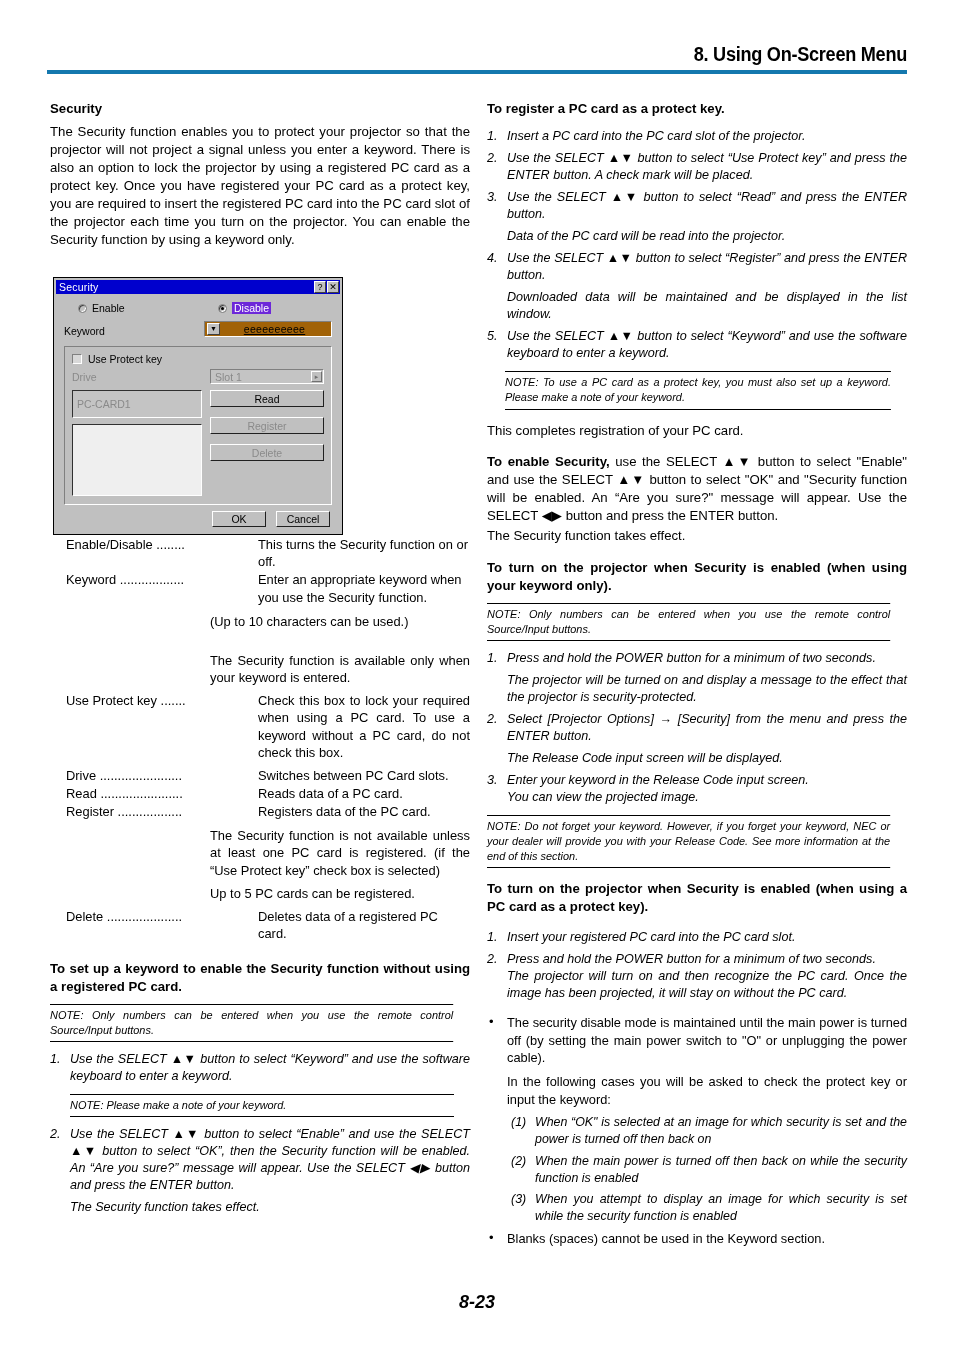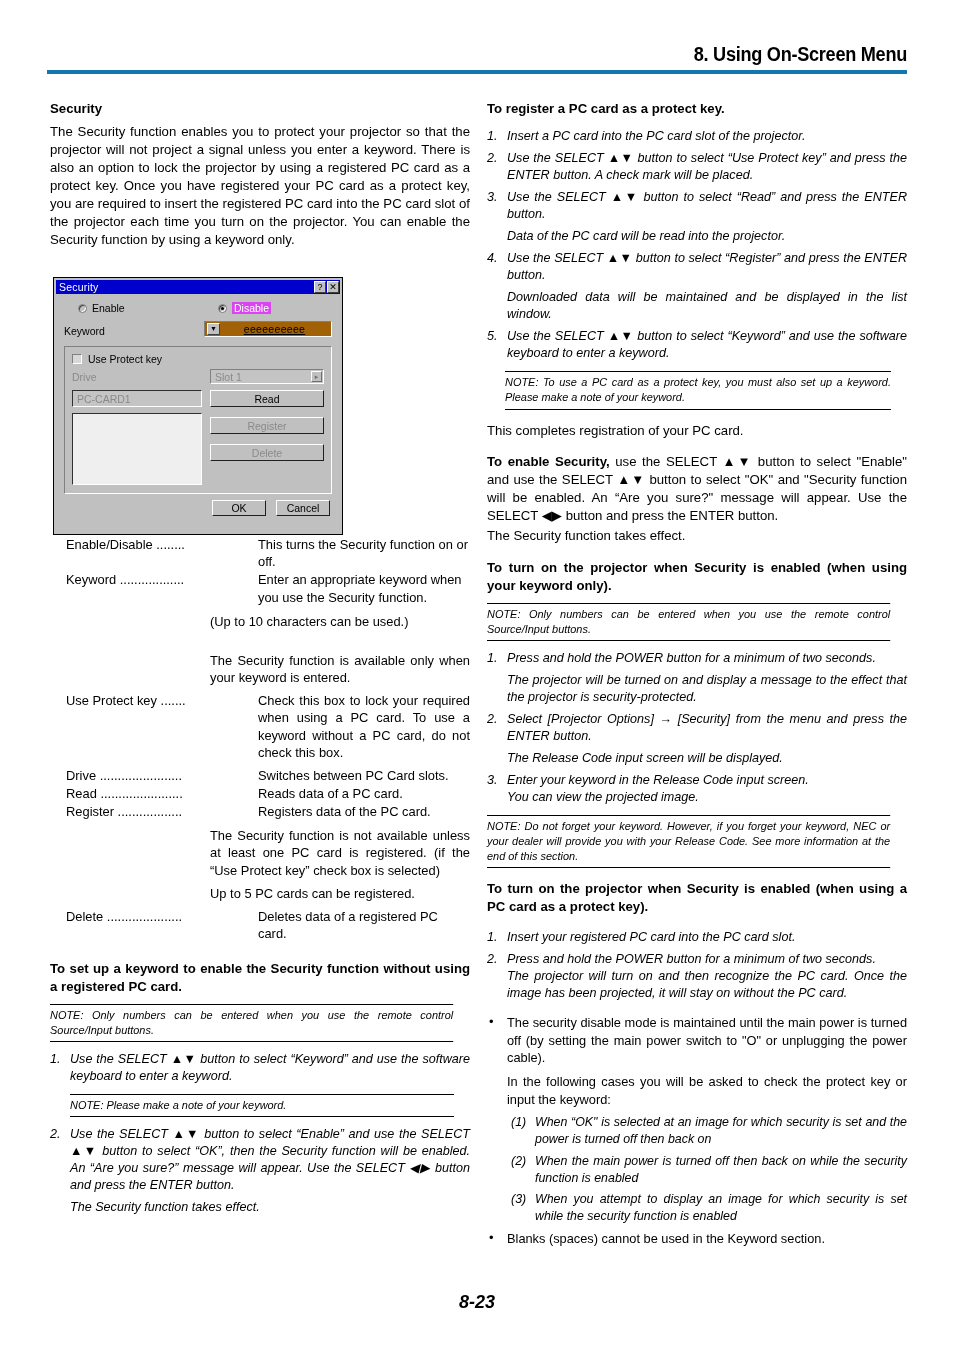--- a/index.html
+++ b/index.html
@@ -261,21 +261,21 @@
     position: absolute;
     left: 2px;
     top: 2px;
     width: 3px;
     height: 3px;
     border-radius: 50%;
     background: #000;
   }
   .radio-label { font-size: 10.5px; }
   .radio-label.selected {
-    background: #d946ef;
+    background: #6d28d9;
     color: #ffffff;
     padding: 0 2px;
   }
 
   .field-row {
     display: flex;
     align-items: flex-end;
     margin-bottom: 9px;
   }
   .field-label {
@@ -381,21 +381,21 @@
     border-left: 1px solid #ffffff;
     border-right: 1px solid #707070;
     border-bottom: 1px solid #707070;
     box-sizing: border-box;
     font-size: 7px;
     line-height: 9px;
     text-align: center;
     color: #707070;
   }
   .textfield {
-    height: 17px;
+    height: 28px;
     background: #c4c4c4;
     border-top: 1px solid #303030;
     border-left: 1px solid #303030;
     border-right: 1px solid #ffffff;
     border-bottom: 1px solid #ffffff;
     box-sizing: border-box;
     display: flex;
     align-items: center;
     padding-left: 4px;
     font-size: 10.5px;

